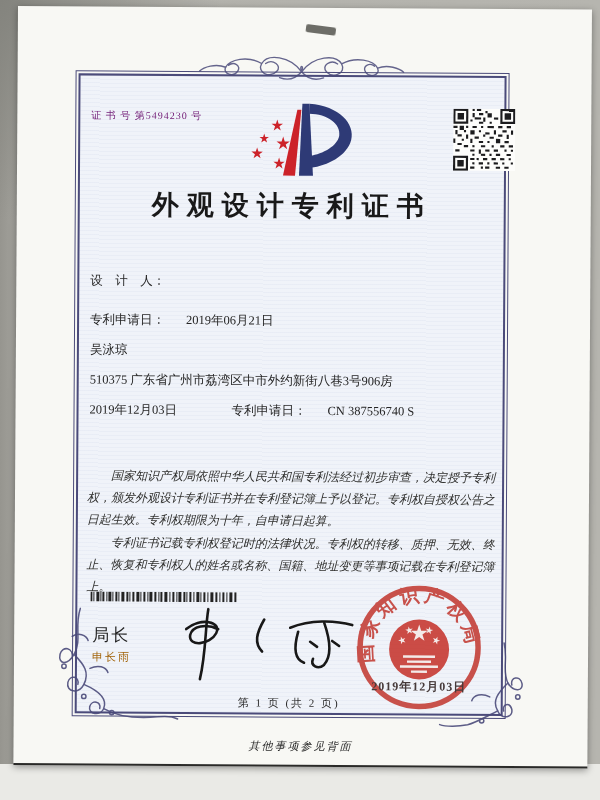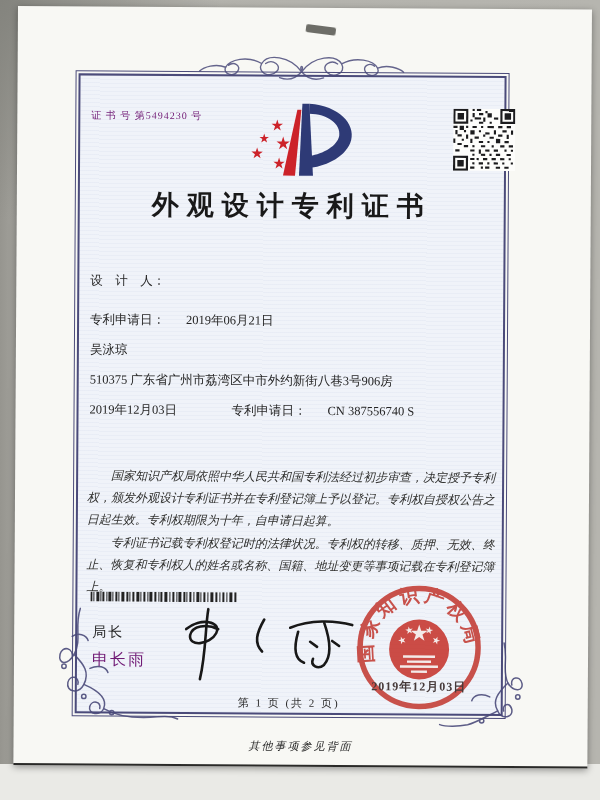--- a/index.html
+++ b/index.html
@@ -34,22 +34,22 @@
   .logo{left:222px;top:86px;}
   .qr{left:436px;top:100px;}
   .title{left:58px;top:180px;width:434px;text-align:center;font-size:27px;font-weight:bold;color:#191919;letter-spacing:8px;}
   .fields{left:74px;top:255px;width:410px;display:flex;flex-direction:column;gap:9px;font-size:12.5px;color:#262626;}
   .frow{display:flex;line-height:21px;white-space:nowrap;}
   .flabel{width:96px;flex:none;}
   .grant-date-val{width:142px;flex:none;}
   .body-text{left:72px;top:458px;width:408px;font-size:12px;font-style:italic;color:#30302e;line-height:1.85;text-align:justify;}
   .body-text p{margin:0;text-indent:2em;}
   .barcode{left:76px;top:585px;}
-  .director-title{left:78px;top:617px;font-size:14px;color:#1f1f1f;letter-spacing:2px;}
-  .director-name{left:78px;top:643px;font-size:16px;color:#701a75;letter-spacing:2px;}
+  .director-title{left:78px;top:617px;font-size:17px;color:#1f1f1f;letter-spacing:2px;}
+  .director-name{left:78px;top:643px;font-size:11px;color:#a16207;letter-spacing:2px;}
   .signature{left:138px;top:590px;}
   .seal{left:341px;top:575px;width:128px;height:128px;}
   .seal-date{left:325px;top:670px;width:160px;text-align:center;font-size:12px;font-weight:bold;color:#463a3a;letter-spacing:1px;}
   .page-info{left:58px;top:688px;width:434px;text-align:center;font-size:11px;color:#2b2b2b;letter-spacing:2px;}
   .footer-note{left:0;top:731px;width:574px;text-align:center;font-size:11px;font-style:italic;color:#2b2b2b;letter-spacing:2px;}
   .orn{color:#4b4b7a;}
   .orn-top{left:178px;top:44px;}
   .orn-bl{left:40px;top:600px;}
   .orn-br{left:424px;top:632px;}
   svg{display:block;}

